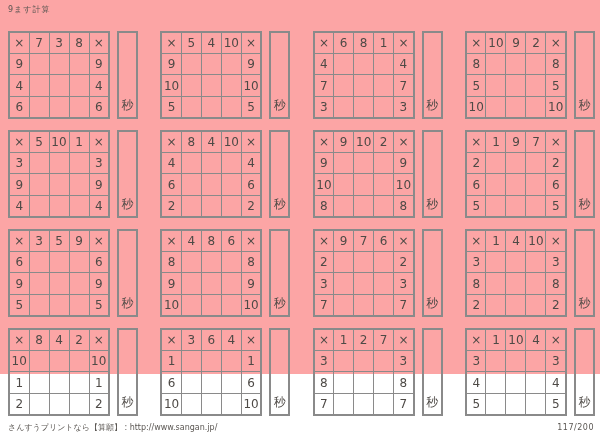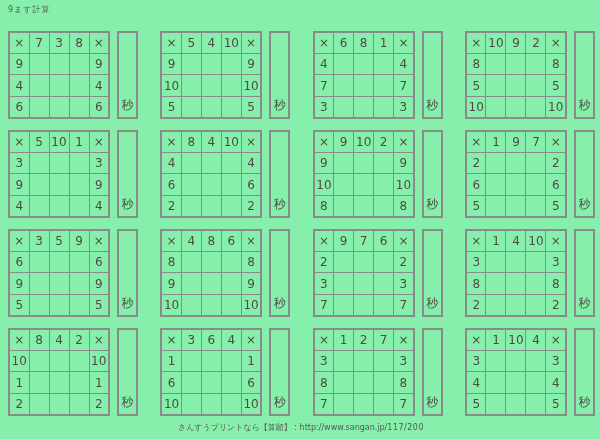--- a/index.html
+++ b/index.html
@@ -7,22 +7,22 @@
     padding: 0;
     background: #ffffff;
     width: 600px;
     height: 439px;
     overflow: hidden;
     font-family: "DejaVu Sans", "Liberation Sans", sans-serif;
   }
   .page {
     position: relative;
     width: 600px;
-    height: 439px;
-    background: #86efac;
+    height: 374px;
+    background: #fca5a5;
   }
   .title {
     position: absolute;
     left: 8px;
     top: 4px;
     font-size: 8px;
     letter-spacing: 1px;
     color: #5a5652;
   }
   .grid-area {
@@ -72,21 +72,21 @@
     font-size: 12px;
     color: #4e4a46;
     padding-bottom: 3px;
   }
   .footer {
     position: absolute;
     left: 8px;
     right: 6px;
     top: 422px;
     display: flex;
-    justify-content: center;
+    justify-content: space-between;
     align-items: baseline;
     font-size: 8px;
     color: #5a5652;
   }
   .footer .center { letter-spacing: 0.5px; }
 </style>
 </head>
 <body>
 
 <div class="page">

